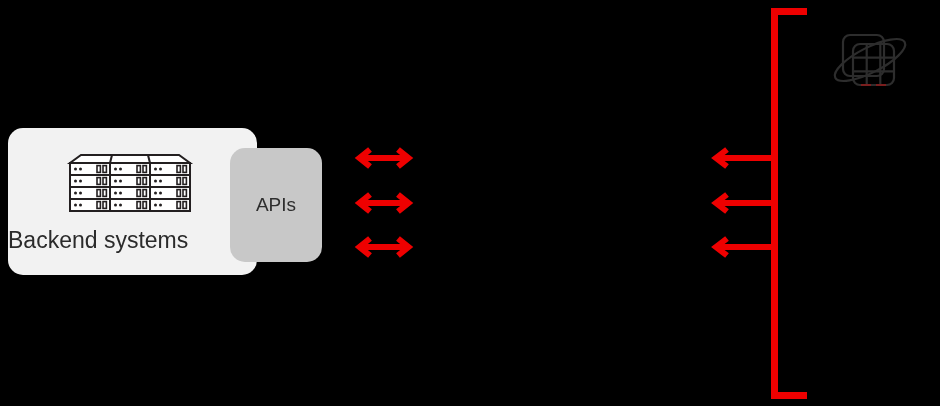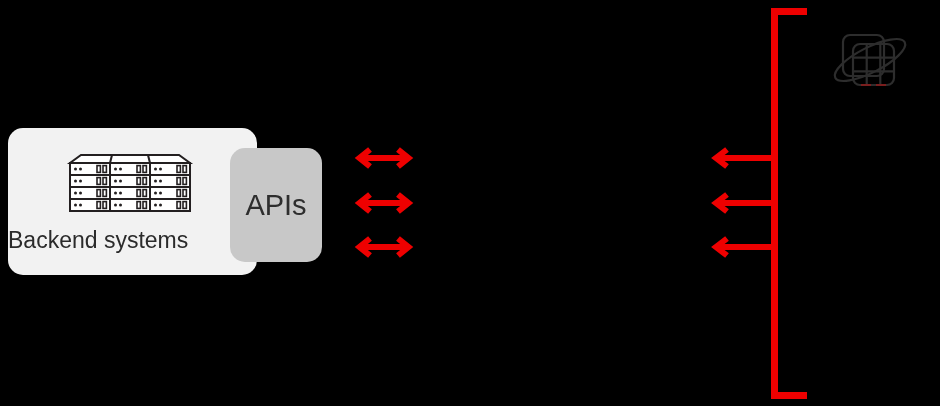--- a/index.html
+++ b/index.html
@@ -32,21 +32,21 @@
   .backend-label {
     position: absolute; left: 0; top: 98px; width: 100%;
     text-align: left;
     font-size: 23px; line-height: 28px; color: #2b2b2b;
   }
 
   .apis-box {
     left: 230px; top: 148px; width: 92px; height: 114px;
     z-index: 2;
     display: flex; align-items: center; justify-content: center;
-    font-size: 29px; color: #2e2e2e;
+    font-size: 19px; color: #2e2e2e;
   }
 
   .mgmt-box {
     left: 450px; top: 133px; width: 230px; height: 142px;
     z-index: 1;
     display: flex; flex-direction: column;
     align-items: center; justify-content: center;
     font-size: 24px; line-height: 31px; color: #2b2b2b;
     text-align: center;
   }

